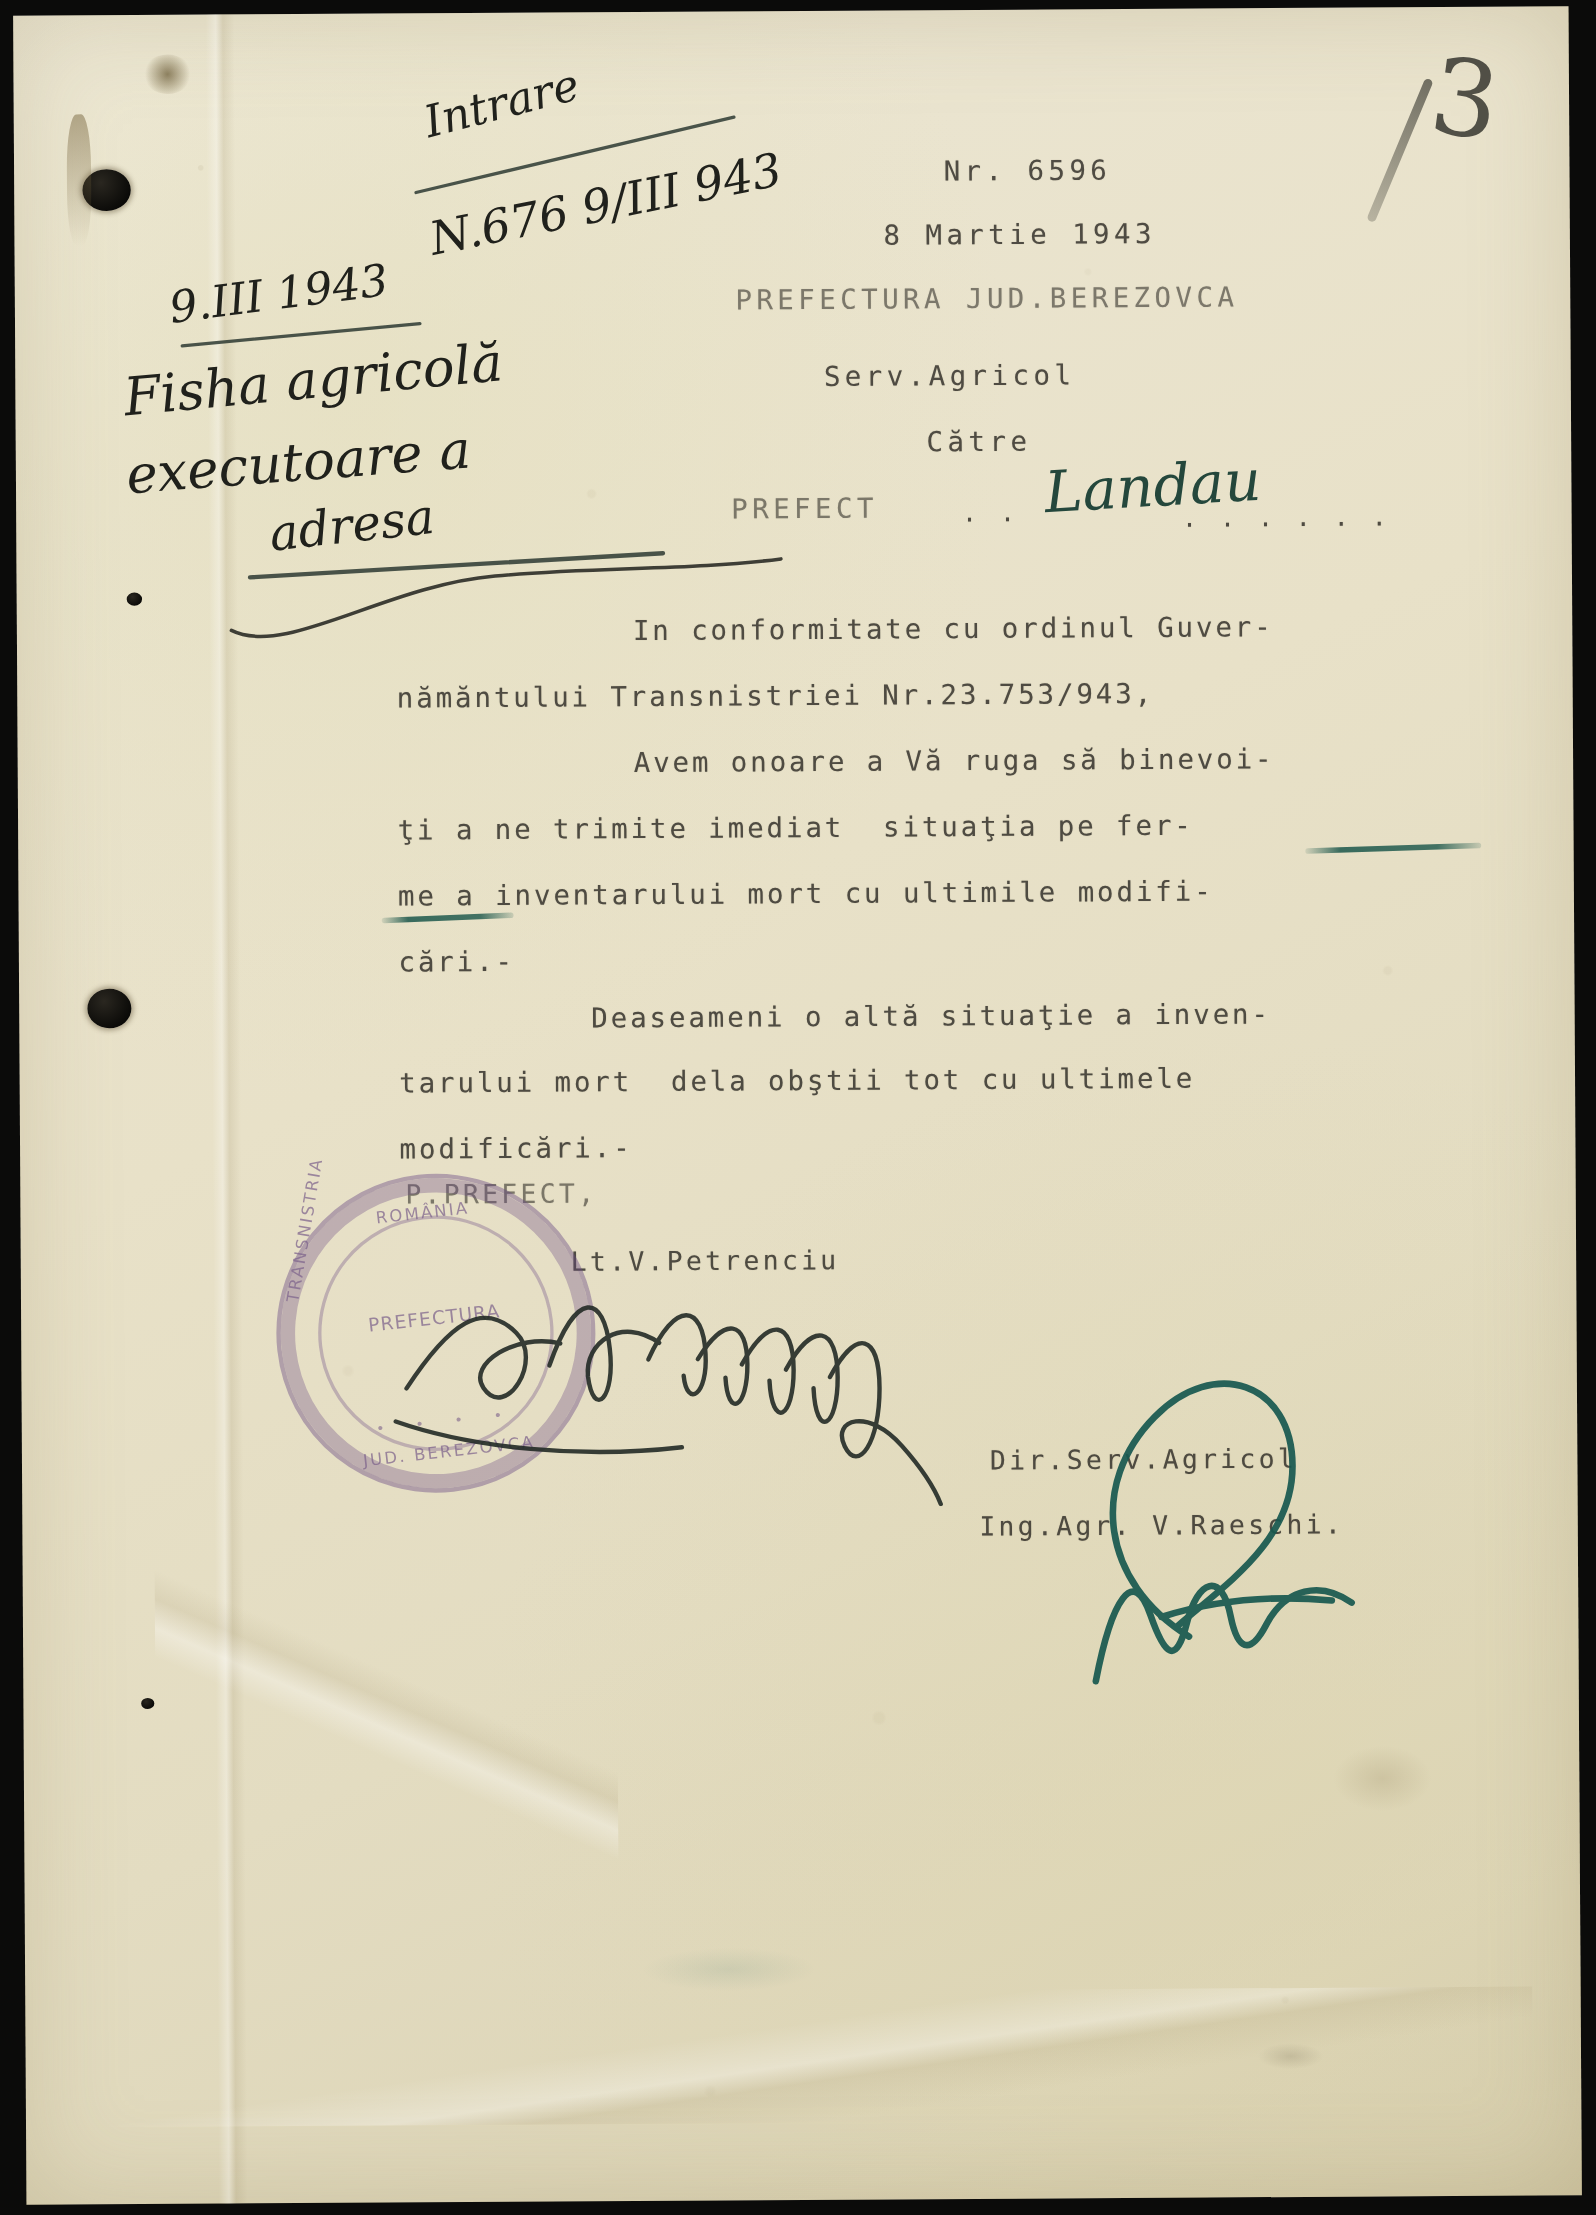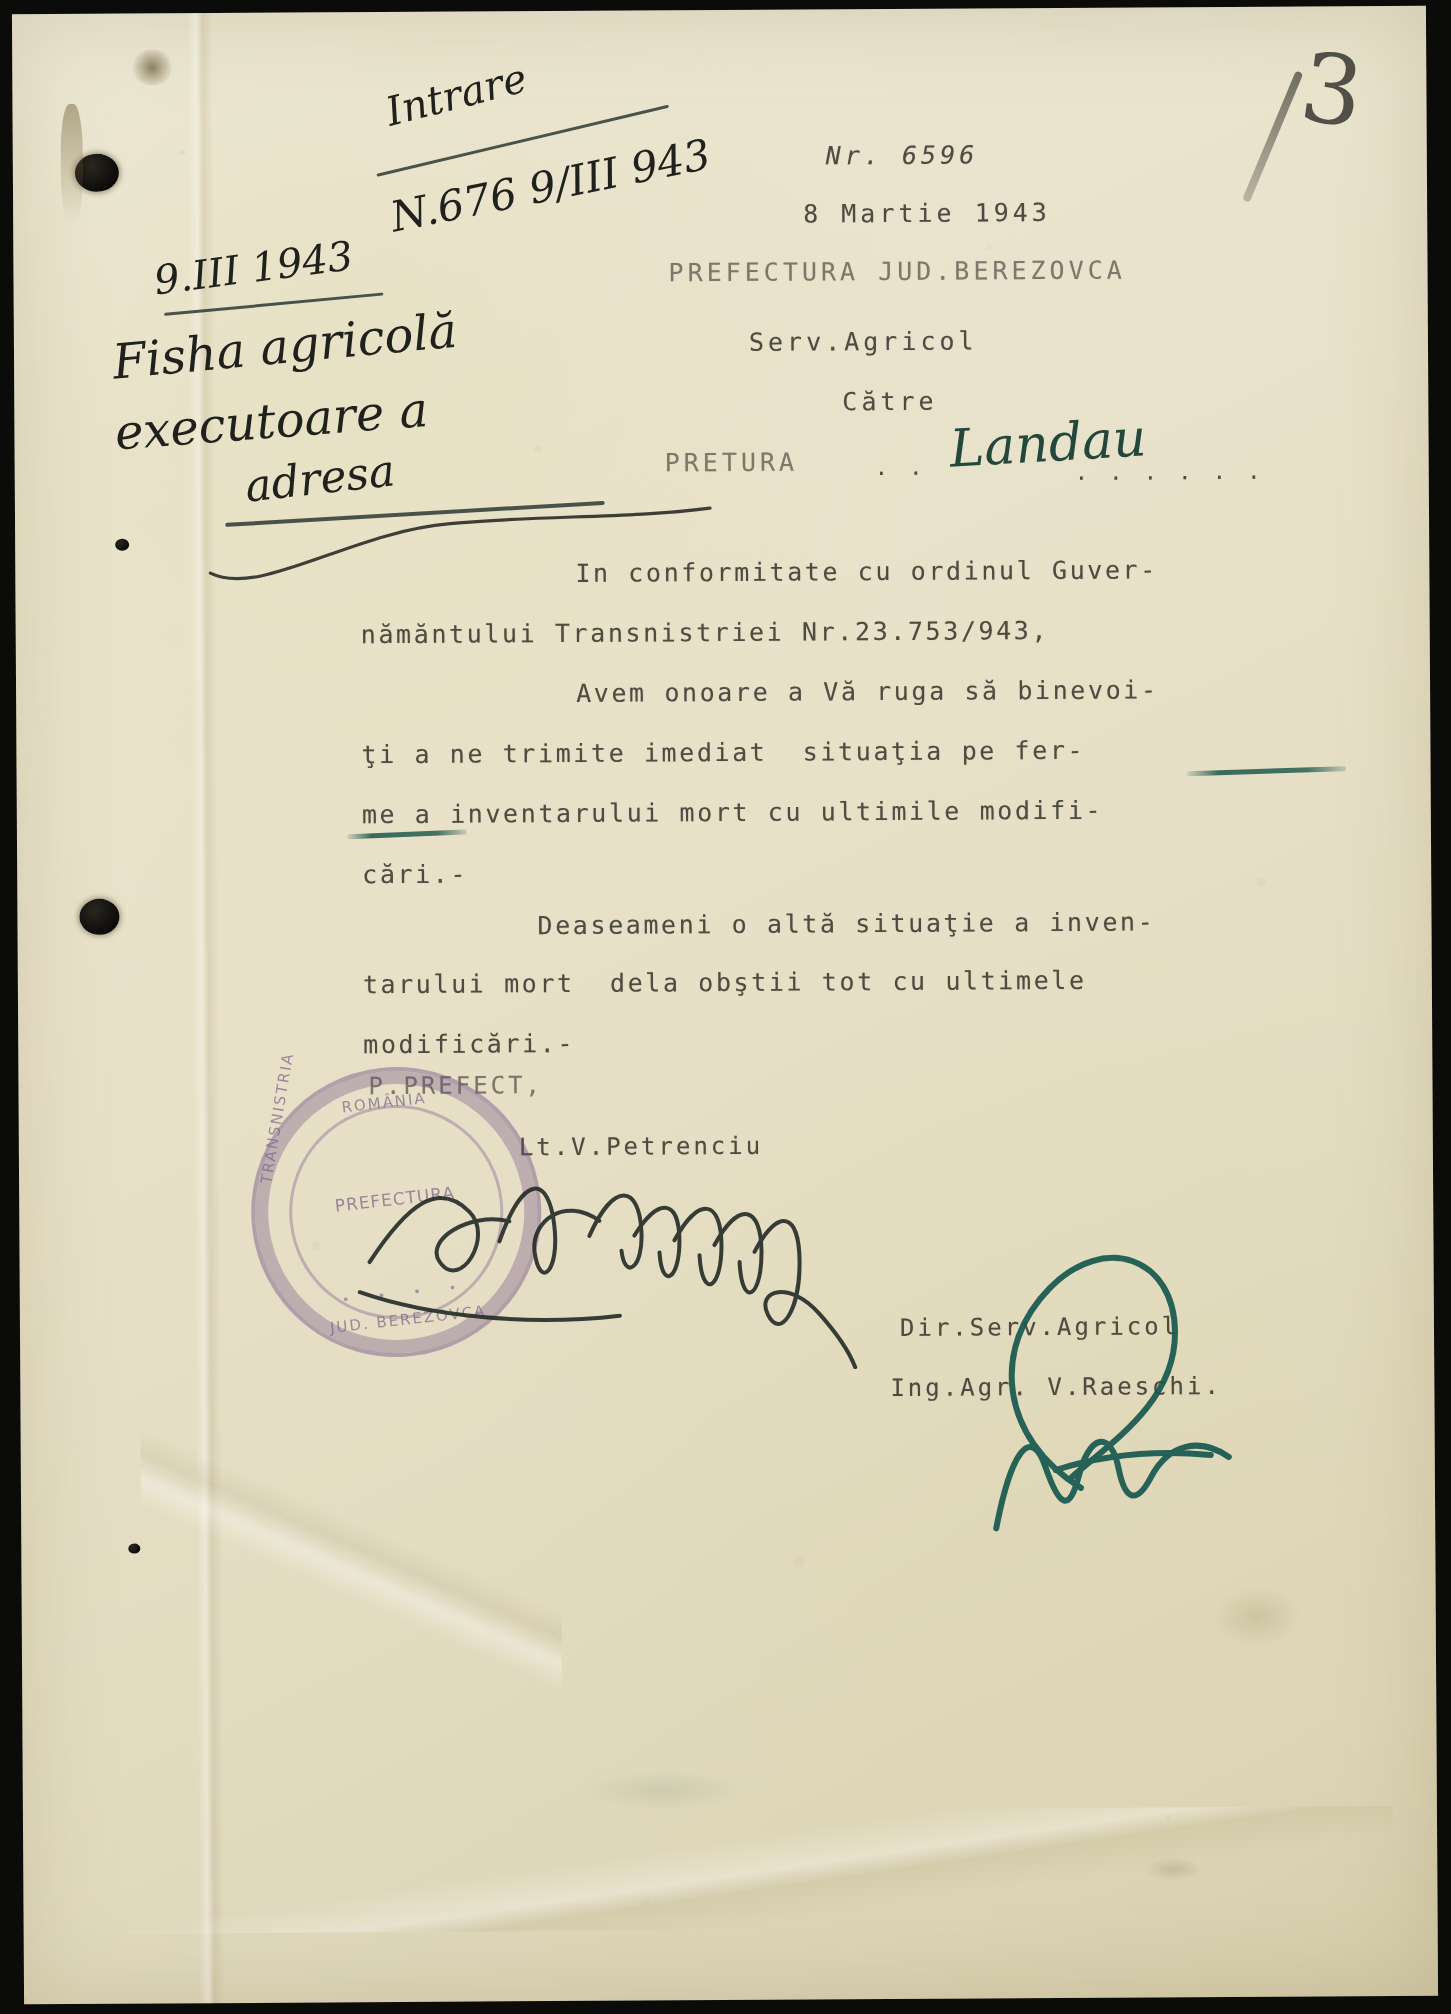--- a/index.html
+++ b/index.html
@@ -230,26 +230,26 @@
     <div class="punch" style="left:100px; top:525px; width:14px; height:12px; box-shadow:none;"></div>
     <div class="punch" style="left:107px; top:1530px; width:12px; height:10px; box-shadow:none;"></div>
 
     <div class="stain" style="left:118px; top:36px; width:44px; height:36px; background:radial-gradient(circle,#6e5f3a 0%, rgba(110,95,58,0.25) 55%, transparent 72%); opacity:.75;"></div>
     <div class="stain" style="left:48px; top:90px; width:22px; height:120px; background:linear-gradient(180deg, rgba(120,102,62,0.5), rgba(120,102,62,0)); border-radius:40%;"></div>
     <div class="stain" style="left:1190px; top:1580px; width:90px; height:60px; background:radial-gradient(ellipse, rgba(130,112,70,0.18), transparent 70%);"></div>
 
     <div id="folio-slash"></div>
     <div id="folio">3</div>
 
-    <div class="tw head" style="left:813px; top:132px;font-style:italic;">Nr. 6596</div>
+    <div class="tw head" style="left:845px; top:132px;">Nr. 6596</div>
     <div class="tw head" style="left:790px; top:190px;">8 Martie 1943</div>
     <div class="tw head faint" style="left:655px; top:248px;">PREFECTURA JUD.BEREZOVCA</div>
     <div class="tw head" style="left:735px; top:318px;">Serv.Agricol</div>
     <div class="tw head" style="left:828px; top:378px;">Către</div>
-    <div class="tw head faint" style="left:650px; top:438px;">PRETURA</div>
+    <div class="tw head faint" style="left:650px; top:438px;">PREFECT</div>
     <div class="tw head dots-lead" style="left:860px; top:446px; font-size:22px;">. .</div>
     <div class="hw green" style="left:935px; top:405px; font-size:52px; transform:rotate(-3deg);">Landau</div>
     <div class="tw head dots-lead" style="left:1060px; top:452px; font-size:22px;">. . . . . .</div>
 
     <div class="hw dark" style="left:372px; top:60px; font-size:40px; transform:rotate(-14deg);">Intrare</div>
     <div class="hw-line" style="left:360px; top:128px; width:300px; transform:rotate(-13deg);"></div>
     <div class="hw dark" style="left:375px; top:150px; font-size:42px; transform:rotate(-11deg);">N.676 9/III 943</div>
 
     <div class="hw dark" style="left:140px; top:232px; font-size:40px; transform:rotate(-7deg);">9.III 1943</div>
     <div class="hw-line" style="left:150px; top:290px; width:220px; transform:rotate(-5deg);"></div>

